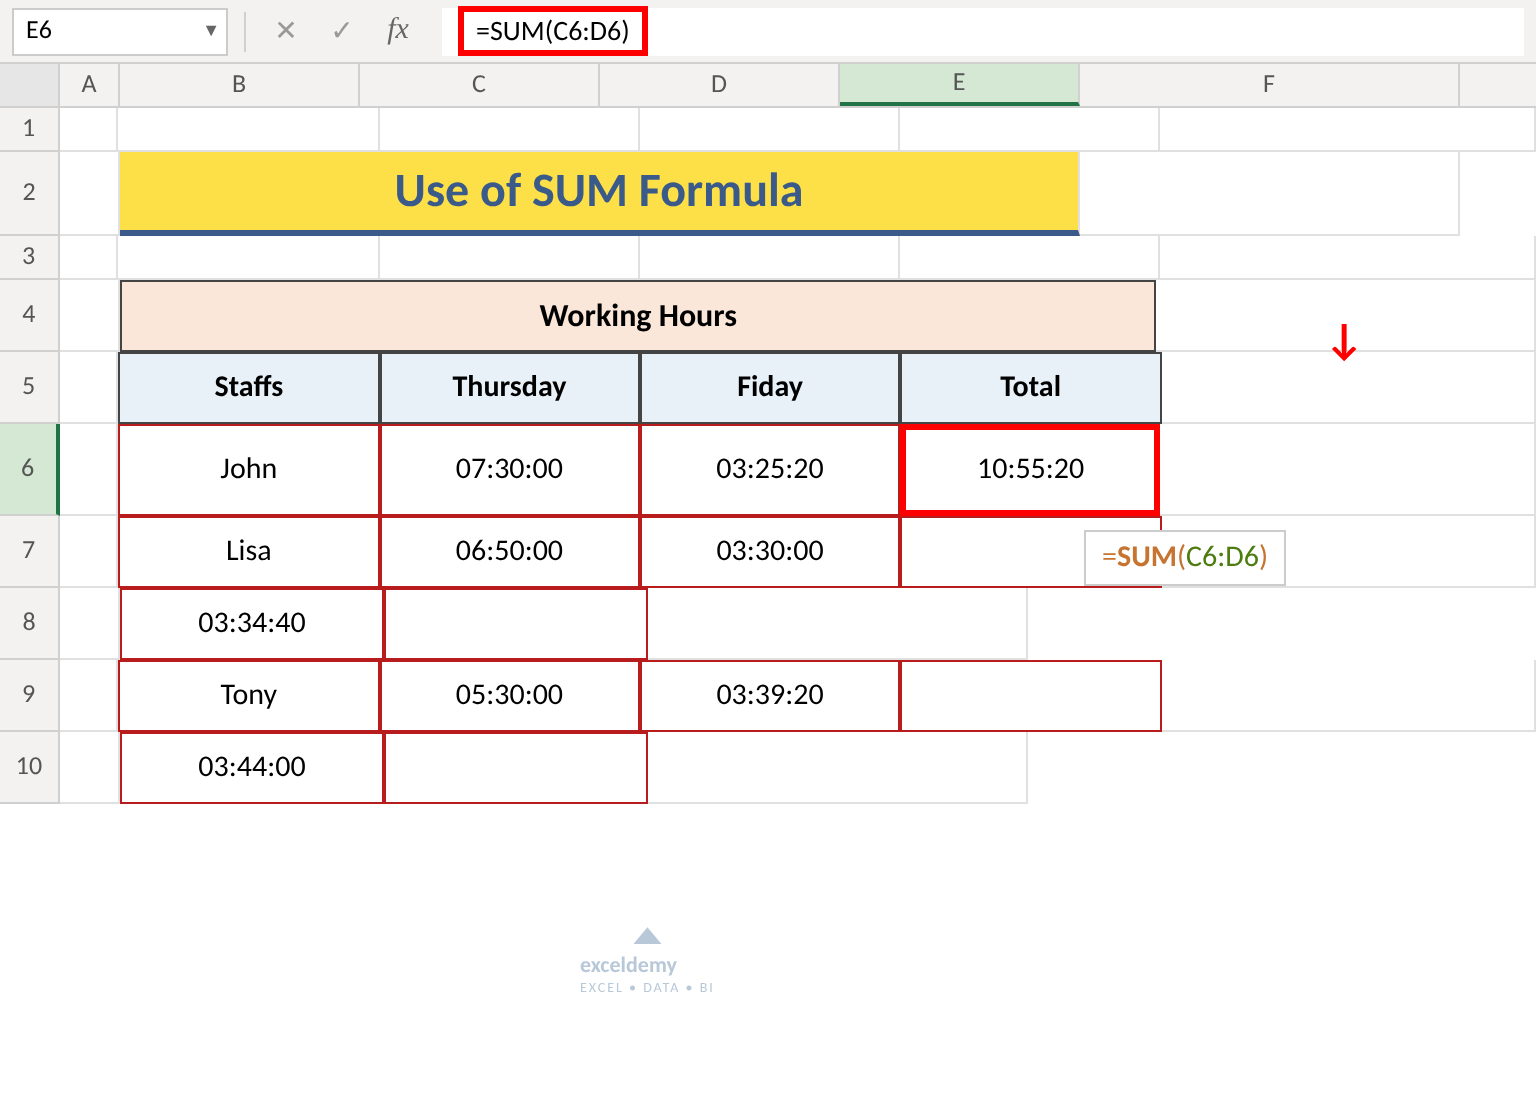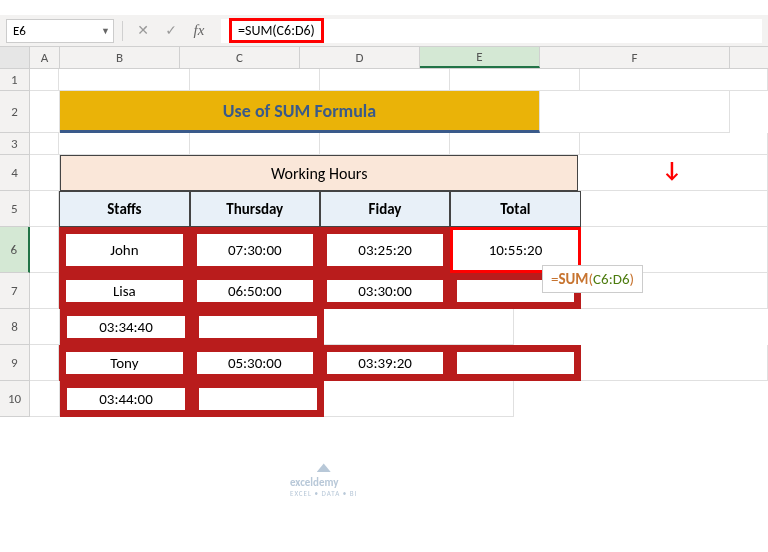--- a/index.html
+++ b/index.html
@@ -1,18 +1,18 @@
 <!DOCTYPE html>
 <html><head>
 <meta charset="utf-8">
 <style>
 * { box-sizing: border-box; margin: 0; padding: 0; font-family: Calibri, Arial, sans-serif; }
 body { background: #fff; width: 768px; height: 552px; overflow: hidden; position: relative; }
 
-.formula-bar { display: flex; align-items: center; height: 32px; background: #f3f2f1; border-bottom: 1px solid #d0d0d0; padding: 3px 6px; gap: 4px; margin-top: 15px; }
+.formula-bar { display: flex; align-items: center; height: 32px; background: #f3f2f1; border-bottom: 1px solid #d0d0d0; padding: 3px 6px; gap: 4px; }
 .name-box { width: 108px; height: 24px; background: #fff; border: 1px solid #ccc; display: flex; align-items: center; padding: 0 6px; font-size: 13px; position: relative; }
 .name-box .dd { position: absolute; right: 3px; color: #666; font-size: 9px; }
 .fb-divider { width: 1px; height: 20px; background: #d0d0d0; margin: 0 4px; }
 .fb-btn { width: 24px; height: 24px; display: flex; align-items: center; justify-content: center; color: #999; font-size: 14px; }
 .fx { font-style: italic; font-family: 'Times New Roman', serif; color: #666; font-size: 15px; }
 .formula-input { flex: 1; height: 24px; background: #fff; display: flex; align-items: center; padding: 0 8px; font-size: 14px; margin-left: 6px; }
 .formula-input .hl { border: 3px solid #ff0000; padding: 1px 6px; }
 
 .sheet { position: relative; }
 .col-headers { display: flex; height: 22px; background: #f3f2f1; border-bottom: 1px solid #d0d0d0; }
@@ -22,24 +22,24 @@
 .colA { width: 30px; } .colB, .colC, .colD, .colE { width: 120px; } .colF { width: 190px; }
 
 .grid { position: relative; }
 .row { display: flex; height: 36px; }
 .row.short { height: 22px; }
 .row-h { width: 30px; background: #f3f2f1; border-right: 1px solid #d0d0d0; border-bottom: 1px solid #d0d0d0; display: flex; align-items: center; justify-content: center; font-size: 13px; color: #555; }
 .row-h.sel { background: #d4e8d4; border-right: 2px solid #217346; }
 .cell { border-right: 1px solid #e0e0e0; border-bottom: 1px solid #e0e0e0; display: flex; align-items: center; justify-content: center; font-size: 15px; position: relative; }
 .cA { width: 30px; } .cB, .cC, .cD, .cE { width: 132px; } .cF { width: 190px; }
 
-.title-cell { background: #eab308; font-size: 18px; font-weight: bold; color: #3a5a8a; border-bottom: 3px solid #3a5a8a; width: 480px; justify-content: center; }
-.thead-merged { background: #fae7d9; font-weight: normal; font-size: 16px; width: 520px; border: 1px solid #444; justify-content: center; }
+.title-cell { background: #fde047; font-size: 24px; font-weight: bold; color: #3a5a8a; border-bottom: 3px solid #3a5a8a; width: 480px; justify-content: center; }
+.thead-merged { background: #fae7d9; font-weight: bold; font-size: 16px; width: 520px; border: 1px solid #444; justify-content: center; }
 .thead { background: #e8f0f8; font-weight: bold; font-size: 15px; border: 1px solid #444; }
-.tcell { border: 7px solid #b91c1c; font-size: 15px; background: #fff; }
+.tcell { border: 1px solid #b91c1c; font-size: 15px; background: #fff; }
 .hlcell { border: 3px solid #ff0000 !important; }
 
 .arrow-annot { position: absolute; right: 86px; top: 156px; color: #ff0000; font-size: 22px; font-weight: bold; }
 .formula-annot { position: absolute; left: 542px; top: 265px; font-size: 15px; padding: 4px 8px; border: 1px solid #ccc; background: #fff; white-space: nowrap; }
 .formula-annot .eq { color: #c77430; }
 .formula-annot .fn { color: #c77430; font-weight: bold; }
 .formula-annot .paren { color: #c77430; }
 .formula-annot .ref { color: #4d7c0f; }
 
 .watermark { position: absolute; left: 290px; top: 458px; font-size: 11px; color: #b8c8d8; display: flex; align-items: center; gap: 4px; flex-direction: column; }

